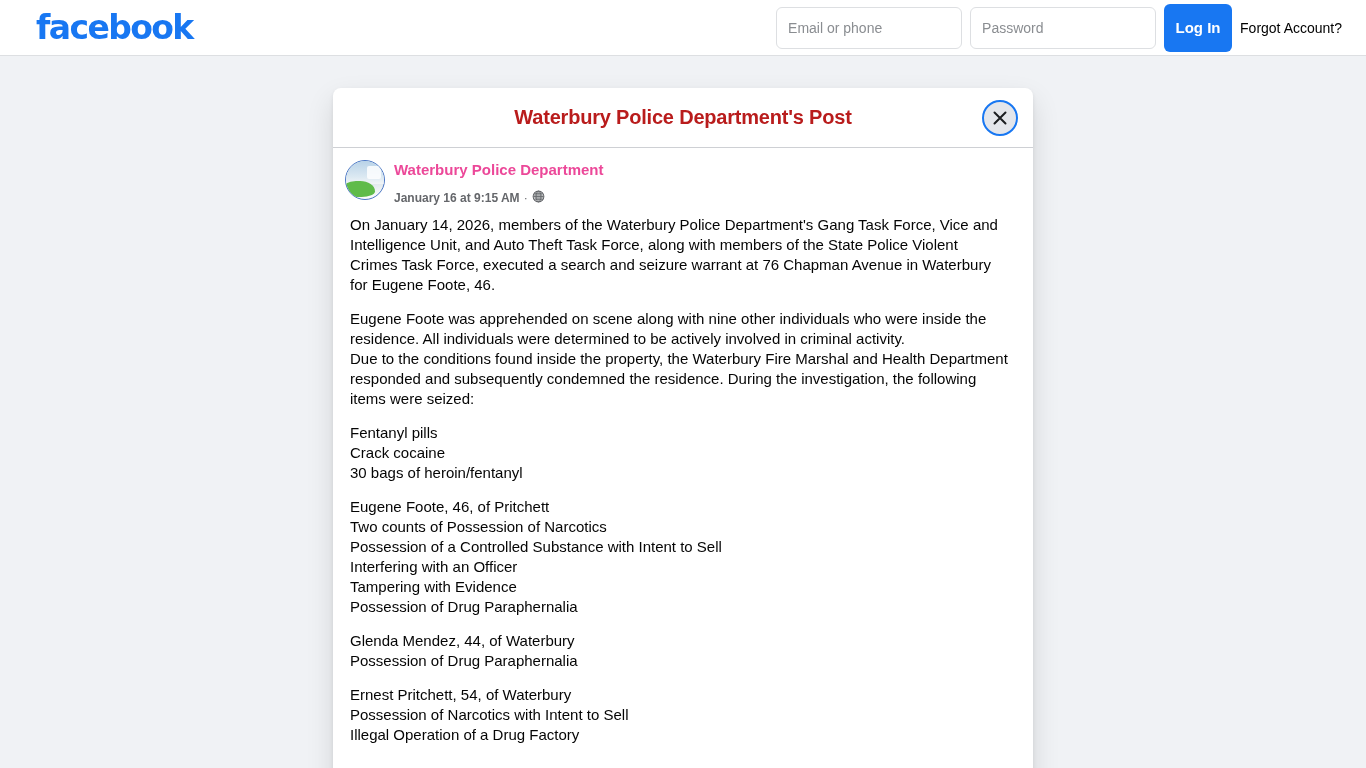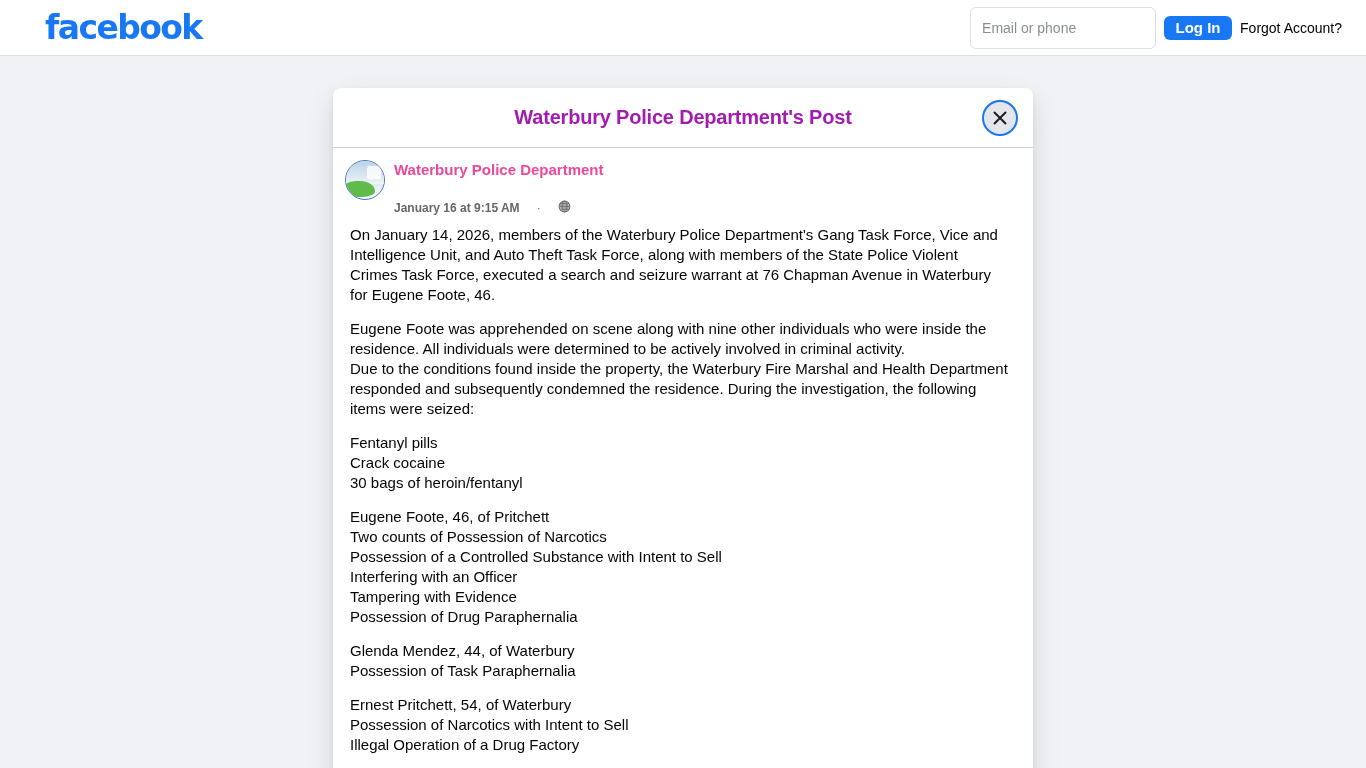--- a/index.html
+++ b/index.html
@@ -26,21 +26,21 @@
     align-items: center;
     padding: 0 24px;
   }
   .fb-logo {
     font-family: "DejaVu Sans", sans-serif;
     font-size: 33px;
     font-weight: bold;
     letter-spacing: -1.6px;
     color: #1877f2;
     line-height: 1;
-    margin-left: 21px;
+    margin-left: 12px;
     user-select: none;
   }
   .login-area {
     margin-left: auto;
     display: flex;
     align-items: center;
     gap: 8px;
   }
   .login-input {
     width: 186px;
@@ -49,21 +49,21 @@
     border-radius: 6px;
     padding: 11px 11px;
     font-size: 14px;
     font-family: "Liberation Sans", sans-serif;
     color: #1c1e21;
     background: #fff;
     outline: none;
   }
   .login-input::placeholder { color: #8a8d91; }
   .login-btn {
-    height: 24px;
+    height: 48px;
     min-width: 68px;
     padding: 0 4px;
     background: #1877f2;
     color: #ffffff;
     border: none;
     border-radius: 6px;
     font-size: 15px;
     font-weight: bold;
     font-family: "Liberation Sans", sans-serif;
     cursor: pointer;
@@ -93,21 +93,21 @@
     position: relative;
     height: 60px;
     border-bottom: 1px solid #ced0d4;
     display: flex;
     align-items: center;
     justify-content: center;
   }
   .modal-title {
     font-size: 20px;
     font-weight: bold;
-    color: #a21caf;
+    color: #b91c1c;
     letter-spacing: -0.2px;
   }
   .close-btn {
     position: absolute;
     right: 15px;
     top: 12px;
     width: 36px;
     height: 36px;
     border-radius: 50%;
     background: #e4e6eb;
@@ -161,22 +161,22 @@
   .author-name {
     font-size: 15px;
     font-weight: bold;
     color: #ec4899;
     line-height: 18px;
     cursor: pointer;
   }
   .post-meta-line {
     display: flex;
     align-items: center;
-    gap: 17px;
-    margin-top: 20px;
+    gap: 4px;
+    margin-top: 10px;
   }
   .post-time {
     font-size: 12px;
     font-weight: bold;
     color: #65676b;
     cursor: pointer;
   }
   .meta-dot { font-size: 12px; color: #65676b; }
   .globe-icon { display: block; }
 
@@ -190,20 +190,21 @@
   .para { margin: 0 0 14px 0; white-space: pre-line; }
   .para:last-child { margin-bottom: 0; }
 </style>
 </head>
 <body>
 
 <div class="topbar">
   <div class="fb-logo">facebook</div>
   <div class="login-area">
     <input class="login-input" type="text" placeholder="Email or phone" style="">
+    <input class="login-input" type="password" placeholder="Password" style="">
     <button class="login-btn">Log In</button>
     <a class="forgot-link" href="#">Forgot Account?</a>
   </div>
 </div>
 
 <div class="modal">
 
   <div class="modal-header">
     <div class="modal-title">Waterbury Police Department's Post</div>
     <button class="close-btn">
@@ -247,20 +248,20 @@
       <p class="para">Fentanyl pills
 Crack cocaine
 30 bags of heroin/fentanyl</p>
       <p class="para">Eugene Foote, 46, of Pritchett
 Two counts of Possession of Narcotics
 Possession of a Controlled Substance with Intent to Sell
 Interfering with an Officer
 Tampering with Evidence
 Possession of Drug Paraphernalia</p>
       <p class="para">Glenda Mendez, 44, of Waterbury
-Possession of Task Paraphernalia</p>
+Possession of Drug Paraphernalia</p>
       <p class="para">Ernest Pritchett, 54, of Waterbury
 Possession of Narcotics with Intent to Sell
 Illegal Operation of a Drug Factory</p>
     </div>
 
   </div>
 </div>
 
 </body></html>

